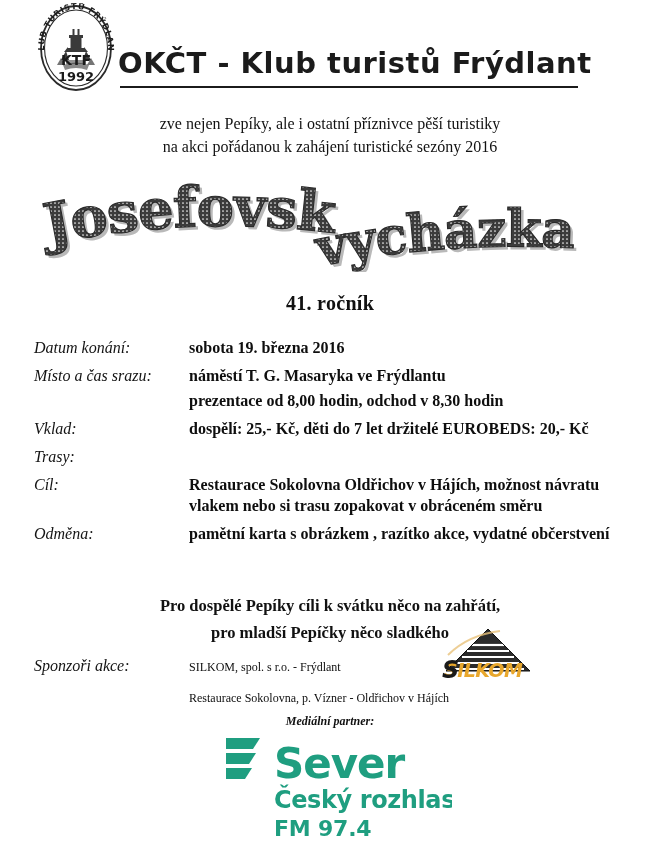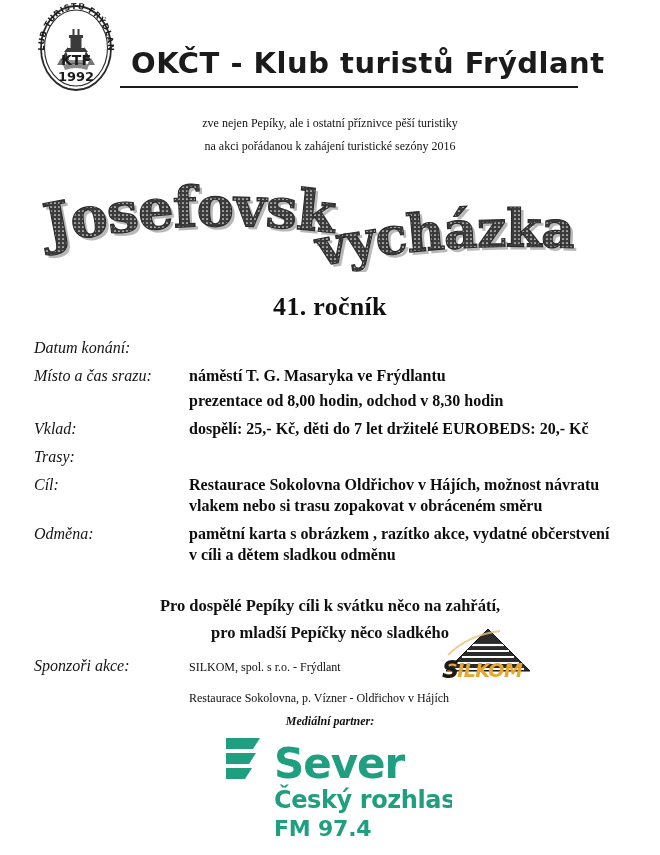--- a/index.html
+++ b/index.html
@@ -33,58 +33,57 @@
   .org-title {
     position: absolute;
     left: 118px; top: 46px;
     width: 470px;
     font-family: "DejaVu Sans", "Liberation Sans", sans-serif;
     font-weight: 700;
     font-size: 29px;
     letter-spacing: 0.5px;
     color: #1b1b1b;
     white-space: nowrap;
-    margin-left: 13px;
   }
   .org-title-underline {
     position: absolute;
     left: 120px; top: 86px;
     width: 458px;
     height: 2px;
     background: #1b1b1b;
   }
 
   
   .invite {
     position: absolute;
     left: 0; top: 112px;
     width: 660px;
     text-align: center;
-    font-size: 12px;
+    font-size: 16px;
     line-height: 23px;
     color: #121212;
   }
 
   
   .main-title {
     position: absolute;
     left: 0; top: 176px;
     width: 660px;
     height: 96px;
     text-align: center;
   }
   .main-title svg { display: block; margin: 0 auto; }
 
   
   .edition {
     position: absolute;
     left: 0; top: 292px;
     width: 660px;
     text-align: center;
-    font-size: 26px;
+    font-size: 20px;
     font-weight: 700;
     letter-spacing: 0.3px;
   }
 
   
   .details {
     position: absolute;
     left: 34px; top: 337px;
     width: 600px;
   }
@@ -238,20 +237,23 @@
     </g>
   </svg>
 </div>
 
 <div class="edition">41. ročník</div>
 
 <div class="details">
 
   <div class="row">
     <div class="row-label">Datum konání:</div>
+    <div class="row-value">
+      <span class="line">sobota 19. března 2016</span>
+    </div>
   </div>
 
   <div class="row">
     <div class="row-label">Místo a čas srazu:</div>
     <div class="row-value">
       <span class="line">náměstí T. G. Masaryka ve Frýdlantu</span>
     </div>
   </div>
 
   <div class="row sub">
@@ -277,21 +279,20 @@
     <div class="row-value">
       <span class="line justify">Restaurace Sokolovna Oldřichov v Hájích, možnost návratu</span>
       <span class="line">vlakem nebo si trasu zopakovat v obráceném směru</span>
     </div>
   </div>
 
   <div class="row">
     <div class="row-label">Odměna:</div>
     <div class="row-value">
       <span class="line justify">pamětní karta s obrázkem , razítko akce, vydatné občerstvení</span>
-      <span class="line">v cíli a dětem sladkou odměnu</span>
     </div>
   </div>
 
 </div>
 
 <div class="note">
   <div>Pro dospělé Pepíky cíli k svátku něco na zahřátí,</div>
   <div class="l2">pro mladší Pepíčky něco sladkého</div>
 </div>
 

